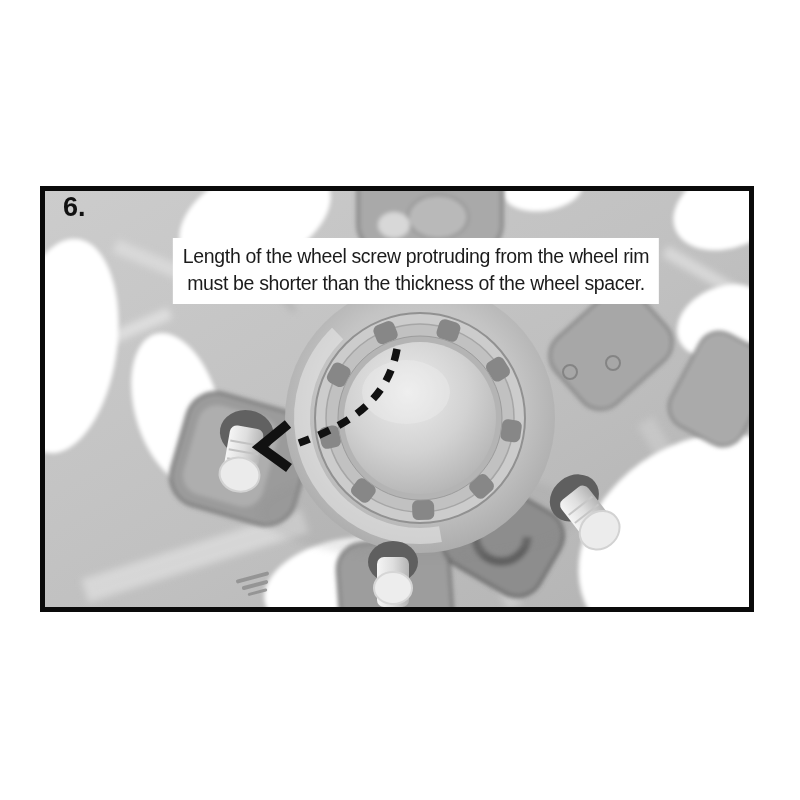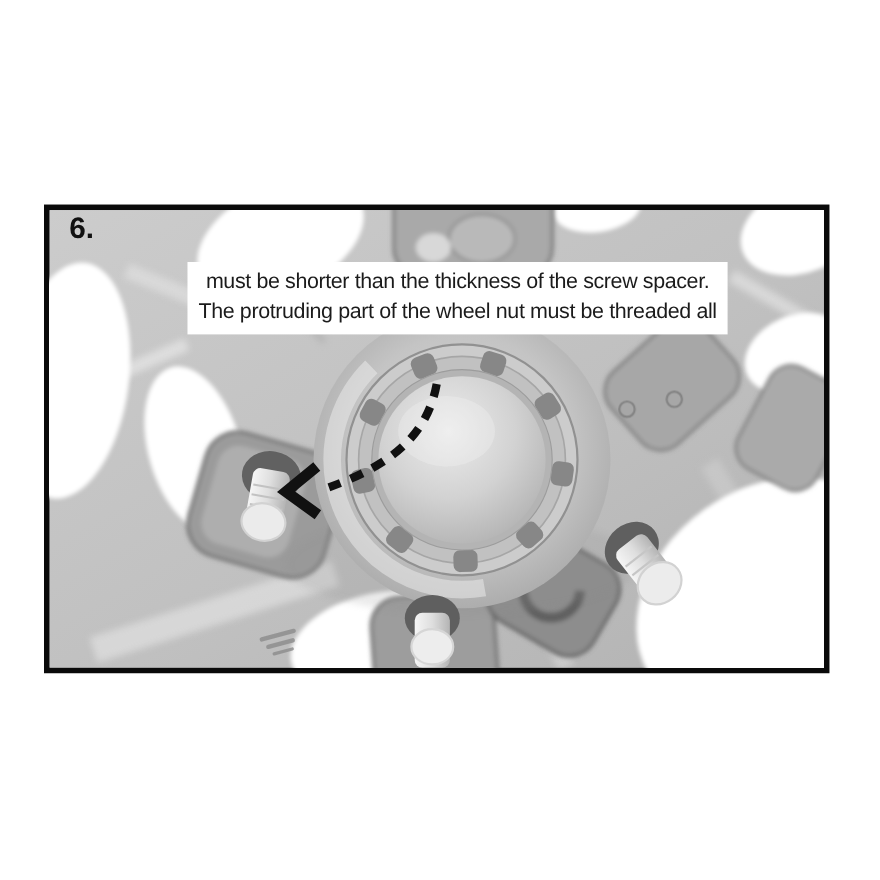--- a/index.html
+++ b/index.html
@@ -174,18 +174,18 @@
 
       <g fill="none">
         <path class="arrow-dash" d="M 352 158 C 345 196 322 228 254 252" stroke-width="7.5" stroke-dasharray="12 10" stroke-linecap="butt"></path>
         <path class="arrow-head" d="M 243 233 L 215 256 L 244 277" stroke-width="10" stroke-linejoin="miter" stroke-linecap="butt"></path>
       </g>
     </svg>
 
     <div class="step-label">6.</div>
 
     <div class="caption">
-      <div class="caption-line">must be shorter than the thickness of the screw spacer.</div>
-      <div class="caption-line">The protruding part of the wheel nut must be threaded all</div>
+      <div class="caption-line">Length of the wheel screw protruding from the wheel rim</div>
+      <div class="caption-line">must be shorter than the thickness of the wheel spacer.</div>
     </div>
 
   </div>
 </div>
 
 </body></html>

